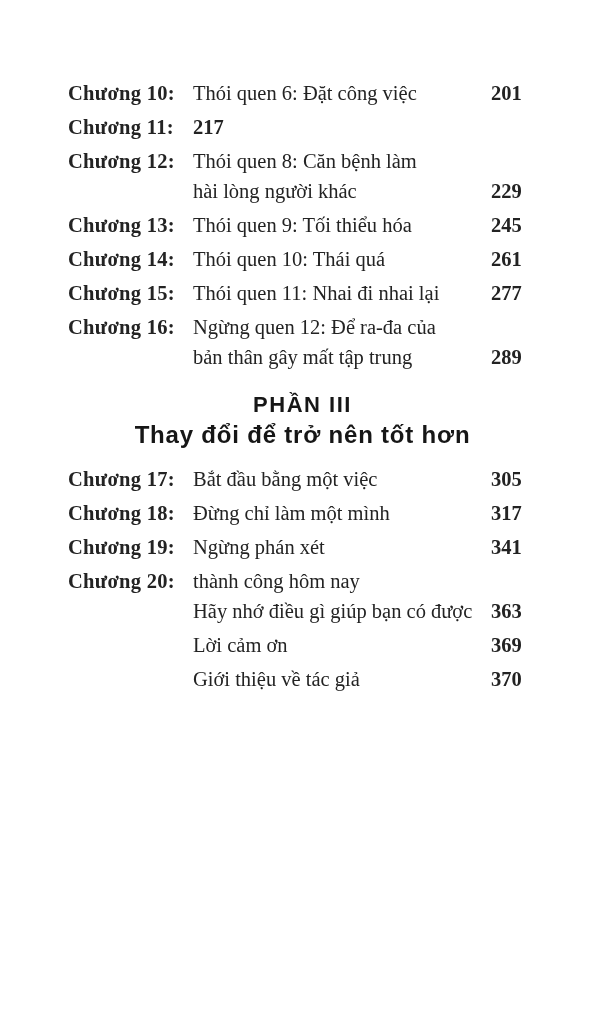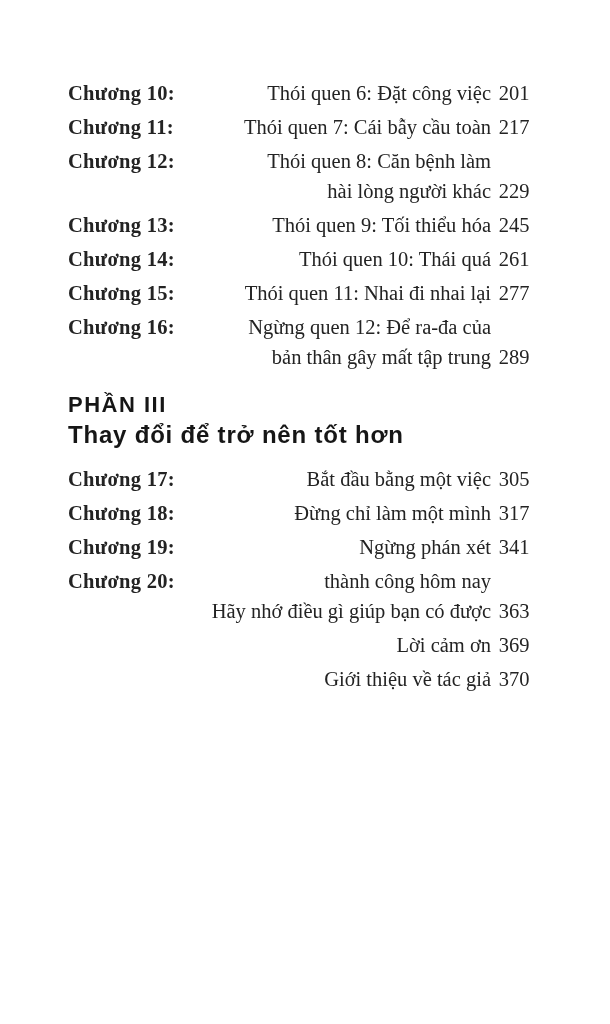--- a/index.html
+++ b/index.html
@@ -34,38 +34,38 @@
     font-weight: 700;
     font-size: 20.5px;
     line-height: 30px;
     letter-spacing: 0.3px;
     white-space: nowrap;
   }
   .title-cell {
     flex: 1 1 auto;
     min-width: 0;
     font-size: 20.5px;
-    text-align: right;
   }
   .title-line {
     line-height: 30px;
     white-space: nowrap;
   }
   .page-cell {
     flex: 0 0 46px;
     width: 46px;
-    text-align: center;
+    text-align: left;
     font-size: 20.5px;
     line-height: 30px;
     align-self: flex-end;
+    font-weight: bold;
   }
   .part-heading {
     margin-top: 18px;
     margin-bottom: 14px;
-    text-align: left;
+    text-align: center;
     font-family: "Liberation Sans", "DejaVu Sans", sans-serif;
     font-weight: 700;
     color: #161616;
   }
   .part-heading .ph-line1 {
     font-size: 22px;
     line-height: 30px;
     letter-spacing: 1.5px;
   }
   .part-heading .ph-line2 {
@@ -83,23 +83,20 @@
     <div class="toc-row">
       <div class="label-cell">Chương 10:</div>
       <div class="title-cell">
         <div class="title-line">Thói quen 6: Đặt công việc</div>
       </div>
       <div class="page-cell">201</div>
     </div>
 
     <div class="toc-row">
       <div class="label-cell">Chương 11:</div>
-      <div class="title-cell">
-        <div class="title-line">Thói quen 7: Cái bẫy cầu toàn</div>
-      </div>
       <div class="page-cell">217</div>
     </div>
 
     <div class="toc-row">
       <div class="label-cell">Chương 12:</div>
       <div class="title-cell">
         <div class="title-line">Thói quen 8: Căn bệnh làm</div>
         <div class="title-line">hài lòng người khác</div>
       </div>
       <div class="page-cell">229</div>

